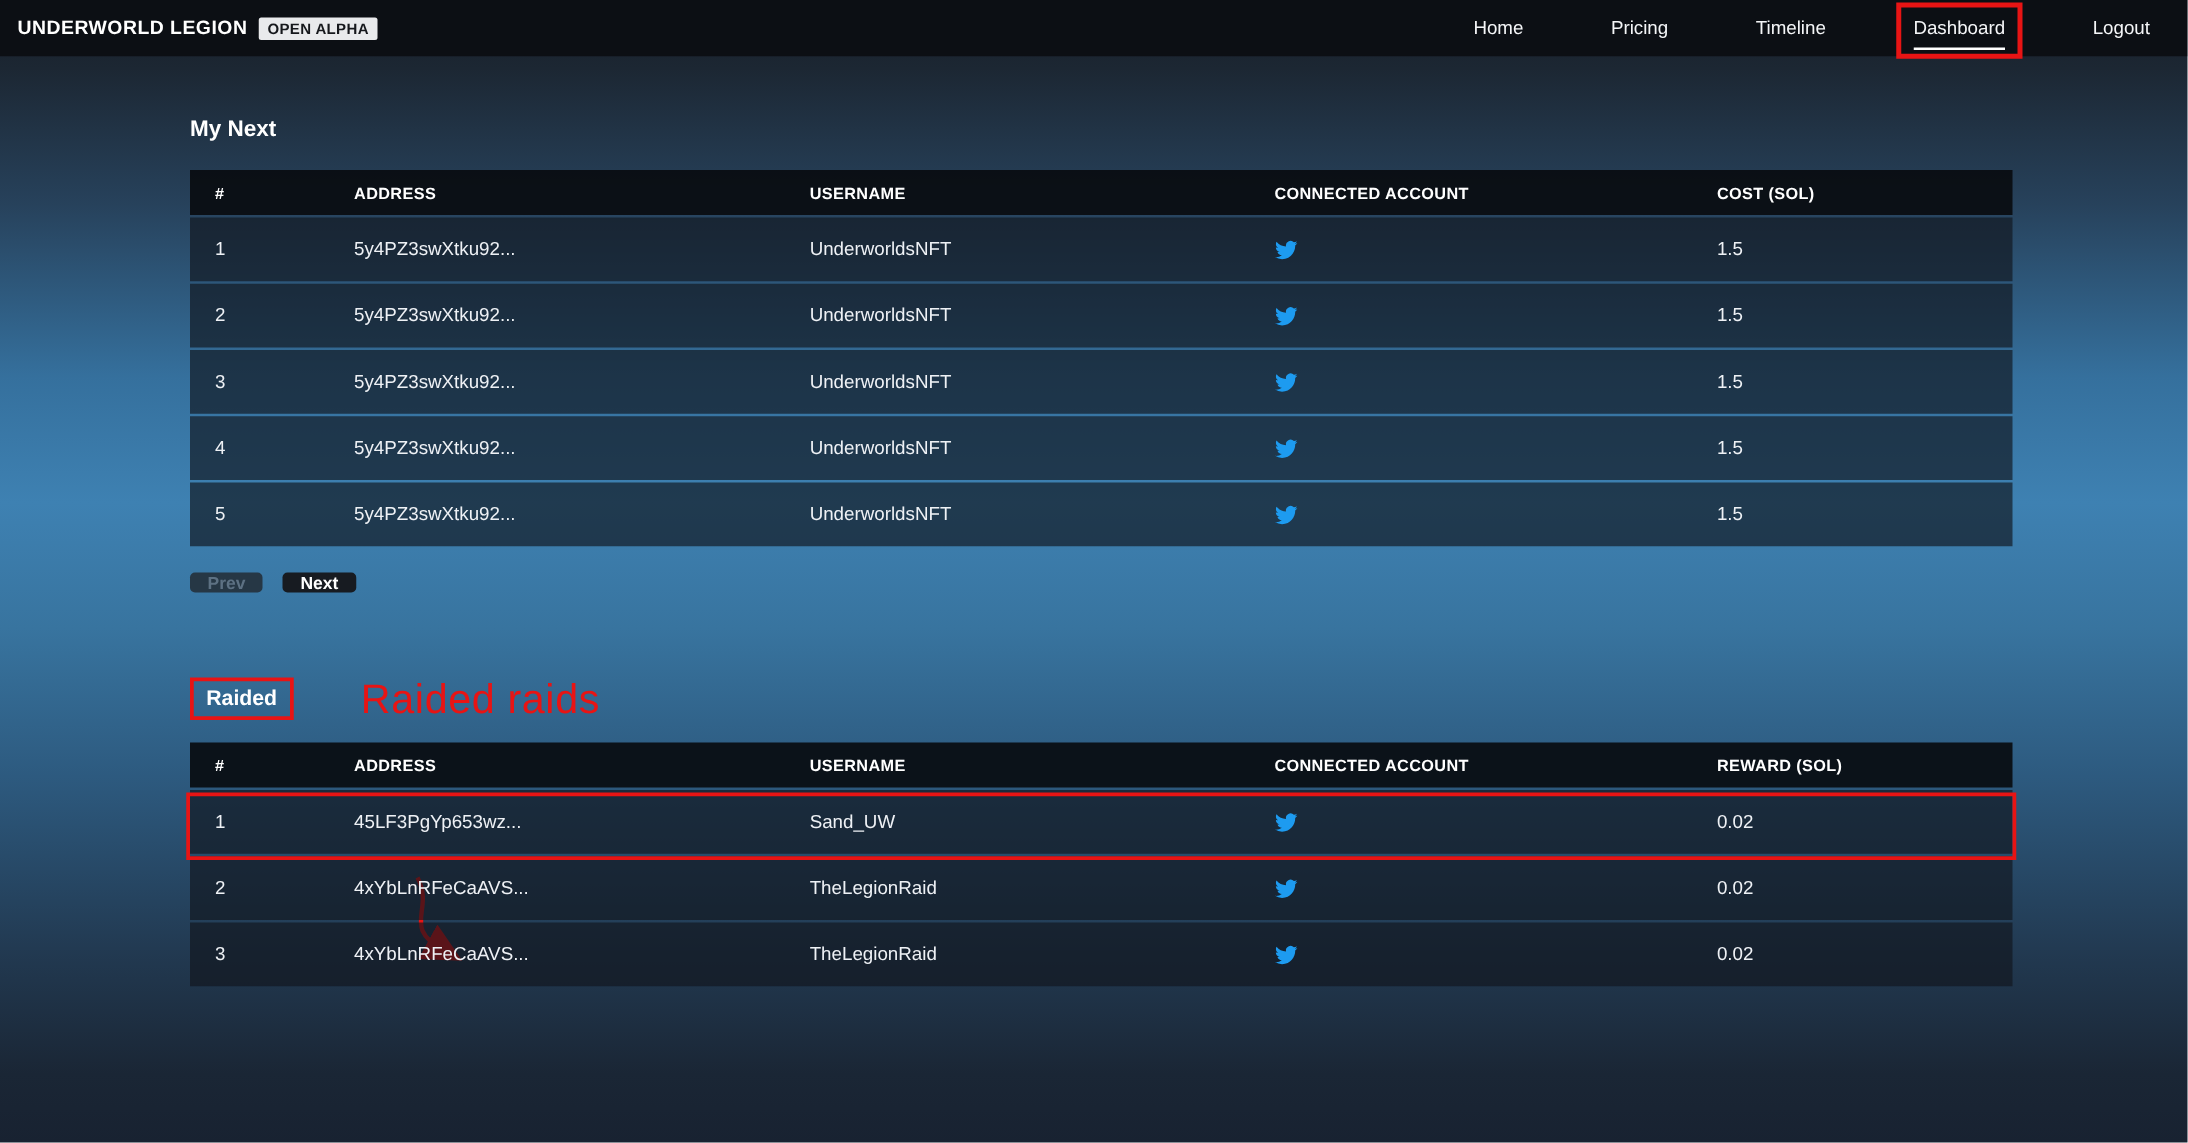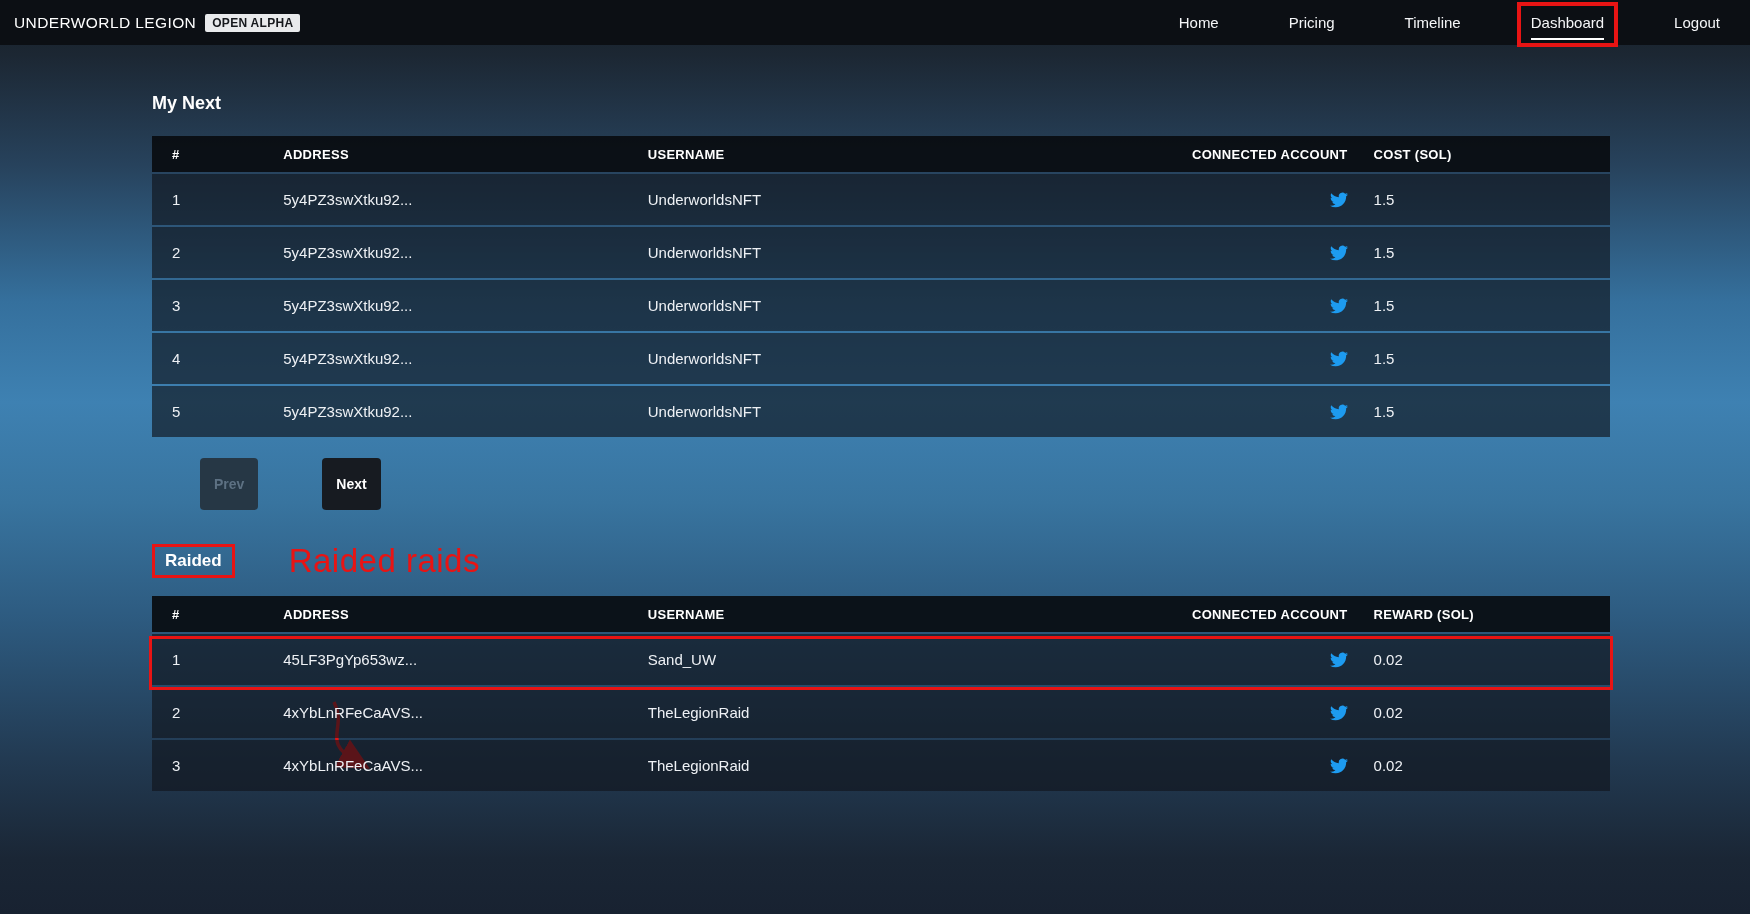--- a/index.html
+++ b/index.html
@@ -12,21 +12,21 @@
       #1a2635 94%, #182231 100%);
     color:#f4f6f9;
   }
   :root{ --red:#e81414; --twitter:#1d9bf0; }
 
   
   .nav{
     height:45px;background:#0c0f14;display:flex;align-items:center;
     padding:0 30px 0 14px;box-sizing:border-box;
   }
-  .brand{font-size:15.5px;font-weight:normal;letter-spacing:.4px;color:#fff;}
+  .brand{font-size:15.5px;font-weight:bold;letter-spacing:.4px;color:#fff;}
   .badge{
     display:inline-block;margin-left:9px;background:#e9eaec;color:#16181c;
     font-size:12px;font-weight:bold;padding:2px 7px;border-radius:2px;letter-spacing:.3px;text-align:center;
   }
   .nav-items{margin-left:auto;display:flex;align-items:center;gap:70px;}
   .nav-item{position:relative;font-size:15px;color:#f5f6f8;cursor:pointer;white-space:nowrap;}
   .nav-item.active::after{
     content:"";position:absolute;left:0;right:0;bottom:-9px;height:2px;background:#fff;
   }
   .annot-frame{
@@ -43,39 +43,39 @@
   .tbl{width:1458px;margin-top:22px;}
   .thead{display:flex;align-items:center;height:36px;background:rgba(9,12,16,0.92);}
   .th{font-size:13px;font-weight:bold;letter-spacing:.3px;color:#fff;text-transform:uppercase;}
   .tbody .tr{
     display:flex;align-items:center;height:51px;margin-top:2px;
     background:rgba(16,21,29,0.66);position:relative;font-size:15px;color:#eef1f5;
   }
   .col-num{width:9%;padding-left:20px;box-sizing:border-box;}
   .col-address{width:25%;}
   .col-username{width:25.5%;}
-  .col-account{width:22.5%;text-align:right;}
+  .col-account{width:22.5%;text-align:left;}
   .col-value{width:18%;padding-left:26px;box-sizing:border-box;}
   .twitter-svg{width:18px;height:18px;fill:var(--twitter);vertical-align:middle;cursor:pointer;}
   .row-annot{
     position:absolute;left:-3px;right:-3px;top:2px;bottom:-5px;
     border:3px solid var(--red);pointer-events:none;z-index:3;
   }
 
   
   .pagination{display:flex;gap:16px;margin-top:21px;}
   .btn{
     font-family:inherit;font-size:14px;font-weight:bold;border:none;border-radius:4px;
-    padding:18px 14px;cursor:pointer;min-width:56px;margin-left:48px;
+    padding:0 14px;cursor:pointer;min-width:56px;
   }
   .btn.prev{background:#263745;color:#5d7183;cursor:default;}
   .btn.next{background:#171b21;color:#fff;}
 
   
-  .raided-header{display:flex;align-items:center;margin-top:32px;height:38px;}
+  .raided-header{display:flex;align-items:center;margin-top:66px;height:38px;}
   .raided-box{
     display:inline-block;border:3px solid var(--red);padding:4px 10px;
     font-size:17px;font-weight:bold;color:#fff;
   }
   .annot-note{margin-left:54px;font-size:33px;color:var(--red);letter-spacing:.5px;}
   .annot-arrow{position:absolute;left:318px;top:604px;pointer-events:none;}
 
   .tbl.second{margin-top:16px;}
 </style>
 </head>

